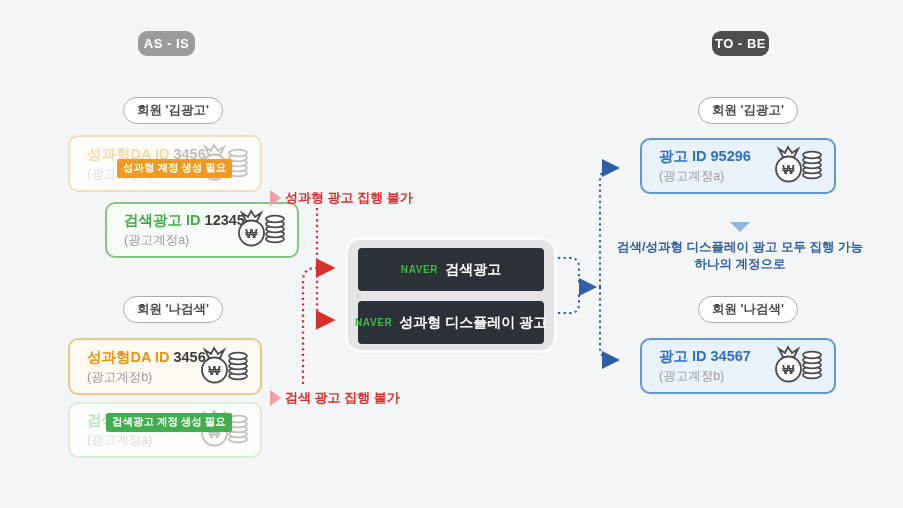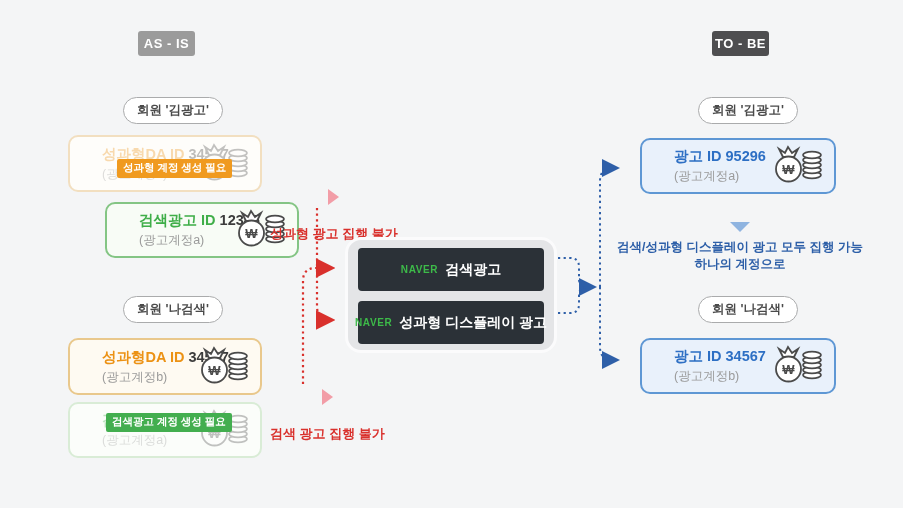--- a/index.html
+++ b/index.html
@@ -7,21 +7,21 @@
   body {
     font-family:"Liberation Sans","DejaVu Sans",sans-serif;
     background:#f4f5f6;
     position:relative;
     overflow:hidden;
   }
   .canvas { position:absolute; inset:0; width:903px; height:508px; }
 
   
   .section-label {
-    position:absolute; width:57px; height:25px; border-radius:3px;
+    position:absolute; width:57px; height:25px; border-radius:9px;
     display:flex; align-items:center; justify-content:center;
     color:#fff; font-size:13px; font-weight:bold; letter-spacing:.5px;
   }
   .label-asis { left:138px; top:31px; background:#9b9b9b; }
   .label-tobe { left:712px; top:31px; background:#4e4e50; }
 
   
   .pill {
     position:absolute; height:27px; padding:0 13px; border-radius:14px;
     background:#fff; border:1px solid #aaabac;
@@ -31,21 +31,21 @@
   .pill-l1 { left:123px; top:97px; }
   .pill-l2 { left:123px; top:296px; }
   .pill-r1 { left:698px; top:97px; }
   .pill-r2 { left:698px; top:296px; }
 
   
   .acct-box {
     position:absolute; width:194px; height:57px; border-radius:10px;
     display:flex; align-items:center; background:#fff;
   }
-  .acct-inner { display:flex; flex-direction:column; gap:2px; padding-left:32px; }
+  .acct-inner { display:flex; flex-direction:column; gap:2px; padding-left:17px; }
   .acct-title { font-size:14.5px; font-weight:bold; white-space:nowrap; }
   .acct-title .num { color:#3c3c3c; }
   .acct-sub { font-size:12.5px; color:#9a9a9a; }
   .money { position:absolute; right:10px; top:50%; transform:translateY(-50%); }
   .fade-wrap { opacity:.33; }
 
   .box-faded-orange { left:68px; top:135px; border:2px solid #f2dfc0; background:#fefdfa; }
   .box-green        { left:68px; top:202px; height:56px; border:2px solid #84c584; background:#f8fcf6;margin-left:37px; }
   .box-orange       { left:68px; top:338px; border:2px solid #e9c88c; background:#fefaf2; }
   .box-faded-green  { left:68px; top:402px; height:56px; border:2px solid #d9ecd6; background:#fbfdfa; }
@@ -59,22 +59,22 @@
   
   .badge {
     position:absolute; padding:2px 6px 3px; border-radius:2px;
     color:#fff; font-size:10.5px; font-weight:bold; white-space:nowrap; z-index:4;
   }
   .badge-orange { left:117px; top:159px; background:#f09a1f; }
   .badge-green  { left:106px; top:413px; background:#43ae4f; }
 
   
   .restrict {
-    position:absolute; display:flex; align-items:center; gap:20px;
-    font-size:13px; font-weight:bold; color:#d9302c; white-space:nowrap;flex-direction:column;
+    position:absolute; display:flex; align-items:center; gap:4px;
+    font-size:13px; font-weight:bold; color:#d9302c; white-space:nowrap;
   }
   .restrict-1 { left:270px; top:189px; }
   .restrict-2 { left:270px; top:389px; }
   .tri-right {
     width:0; height:0;
     border-left:11px solid #f29da7;
     border-top:8px solid transparent;
     border-bottom:8px solid transparent;
   }
 

